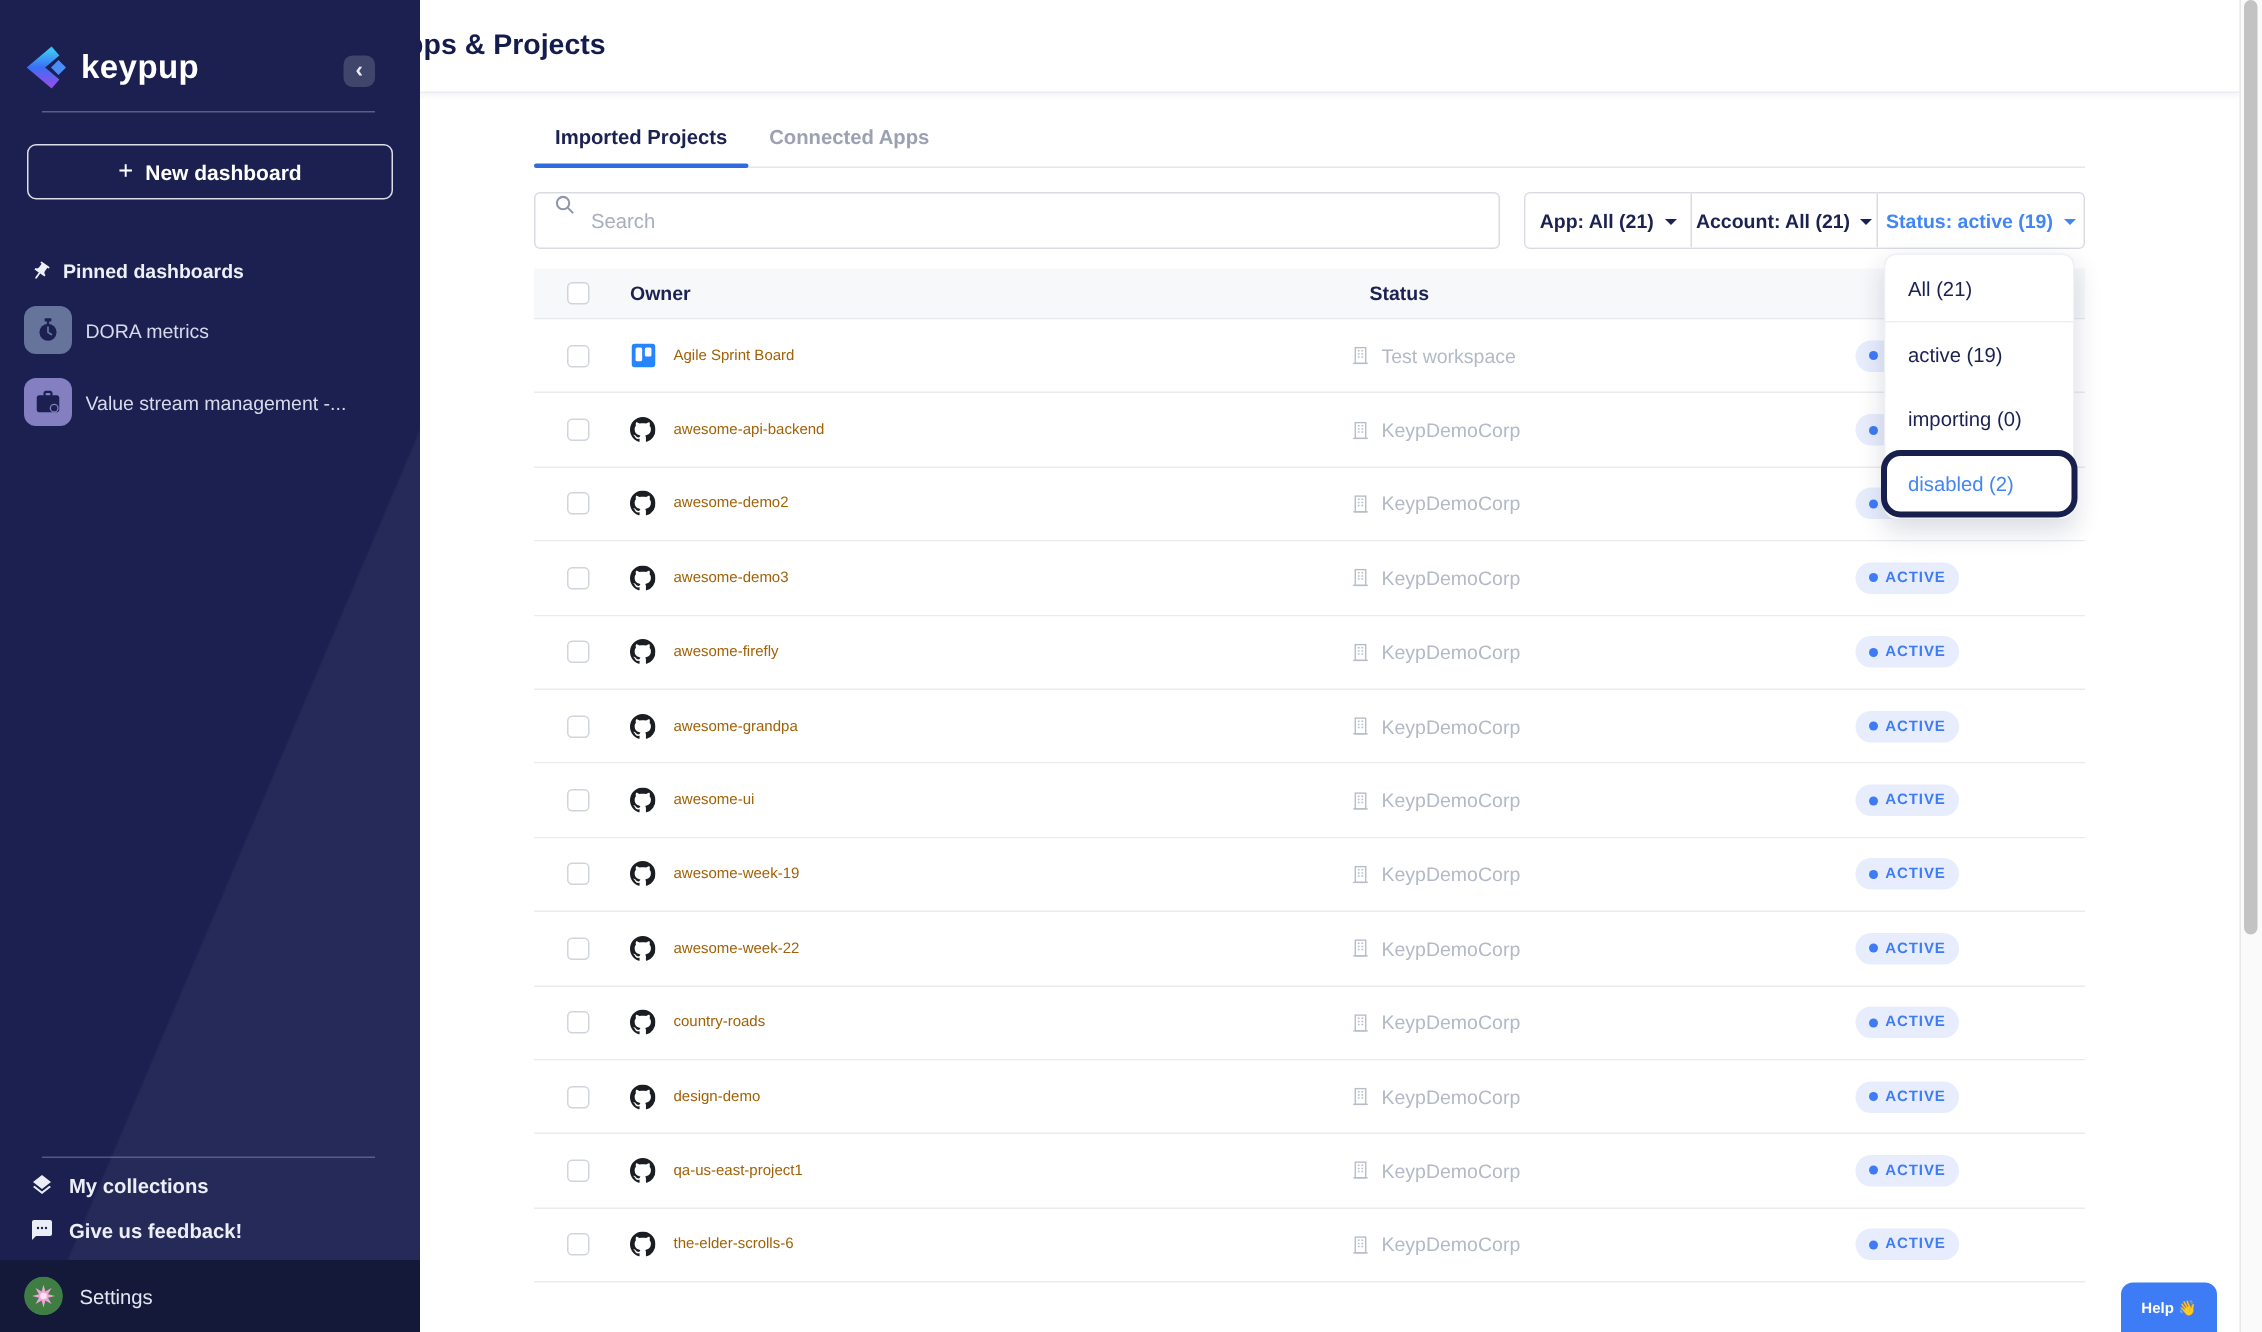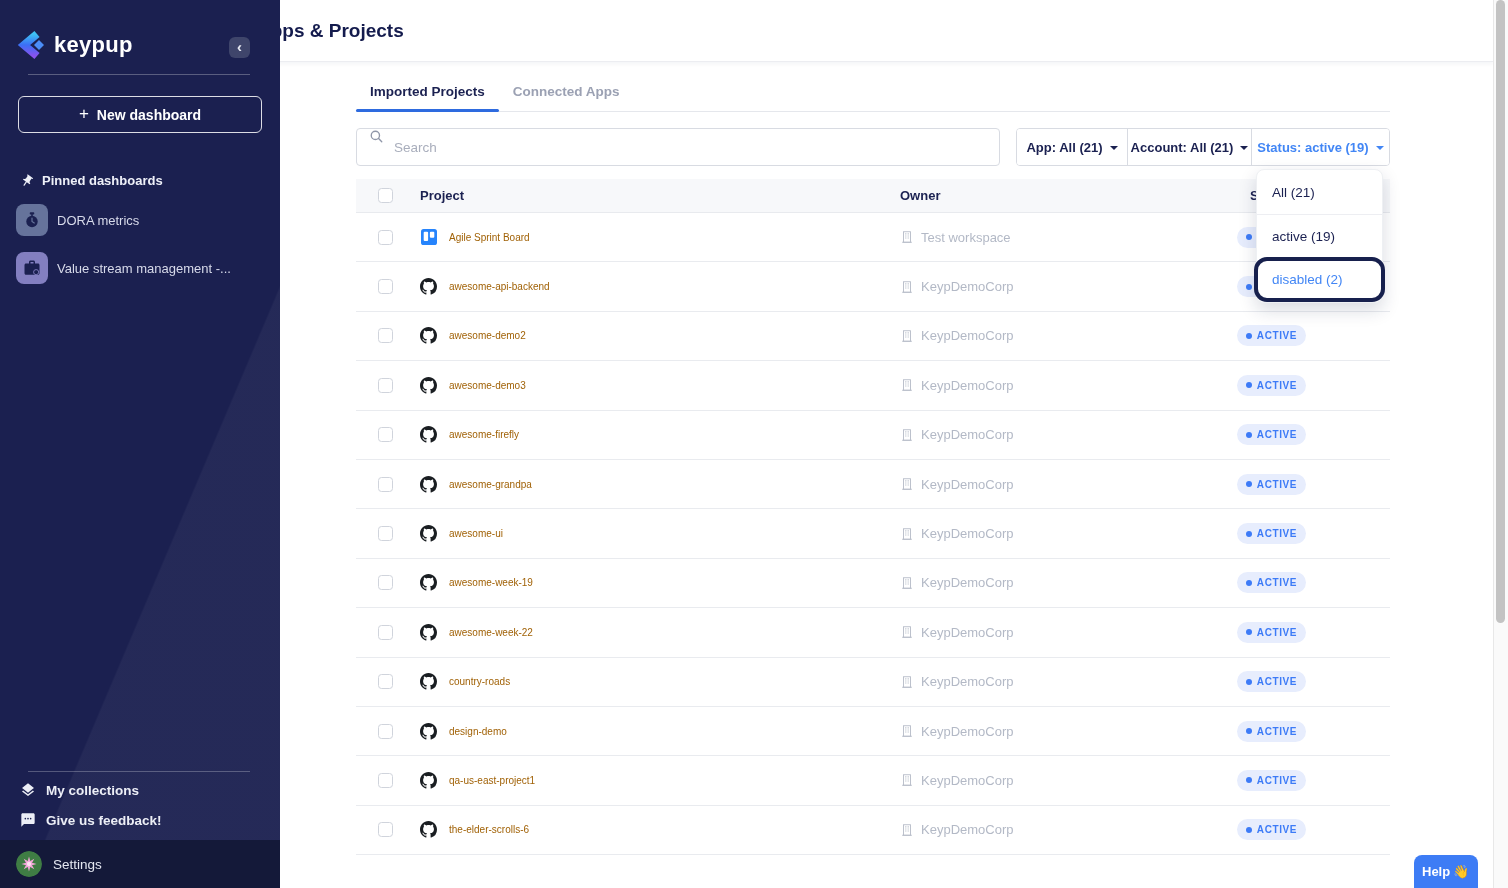--- a/index.html
+++ b/index.html
@@ -74,21 +74,21 @@
   .badge .btxt { font-size:10px; font-weight:700; letter-spacing:0.6px; color:#3d7bf7; }
 
   
   .dropdown { position:absolute; left:1256px; top:169px; width:127px; background:#fff; border:1px solid #eef0f3; border-radius:8px; box-shadow:0 7px 18px rgba(20,30,70,0.16); z-index:50; padding:1px 0; }
   .dd-item { height:43px; display:flex; align-items:center; padding-left:15px; font-size:13.5px; color:#1b2151; cursor:pointer; position:relative; background:#fff; border-radius:8px; }
   .dd-item.accent { color:#4286f5; }
   .dd-divider { height:1px; background:#edeef2; }
   .dd-item.ring::after { content:""; position:absolute; inset:-1px -3px; border:4px solid #17204d; border-radius:13px; pointer-events:none; }
 
   
-  .help-btn { position:absolute; right:30px; bottom:0; width:64px; height:33px; background:#3d7cf5; border:none; border-radius:8px 8px 0 0; color:#ffffff; font-size:13px; font-weight:600; cursor:pointer; font-family:inherit; z-index:60; }
+  .help-btn { position:absolute; right:30px; bottom:0; width:64px; height:33px; background:#3d7cf5; border:none; border-radius:8px 8px 0 0; color:#ffffff; font-size:10px; font-weight:600; cursor:pointer; font-family:inherit; z-index:60; }
   .scroll-track { position:absolute; right:0; top:0; bottom:0; width:15px; background:#fafafa; border-left:1px solid #e8e8e8; z-index:70; }
   .scroll-thumb { position:absolute; right:3px; top:0; width:9px; height:623px; background:#c3c3c3; border-radius:5px; }
 </style>
 </head>
 <body>
 
 <div class="page">
 
   <aside class="sidebar">
     <div class="logo-row">
@@ -204,21 +204,20 @@
             <span>Status: active (19)</span>
             <span class="caret"></span>
           </div>
         </div>
       </div>
 
 
       <div class="table">
         <div class="trow thead">
           <span class="cb"></span>
-          <span class="col-project">Project</span>
           <span class="col-owner">Owner</span>
           <span class="col-status">Status</span>
         </div>
         <div class="tbody">
   <div class="trow">
     <span class="cb"></span>
     <span class="pcell">
       <span class="src-icon">
         <svg class="trello-sq" viewBox="0 0 16 16">
                     <rect width="16" height="16" rx="2.6" fill="#2684fc"></rect>
@@ -575,20 +574,23 @@
 
   <div class="dropdown">
   <div class="dd-item">
     <span>All (21)</span>
   </div>
 <div class="dd-divider"></div>
   <div class="dd-item">
     <span>active (19)</span>
   </div>
 
+  <div class="dd-item">
+    <span>importing (0)</span>
+  </div>
 
   <div class="dd-item accent ring">
     <span>disabled (2)</span>
   </div>
 </div>
 
   <button class="help-btn">Help 👋</button>
 
   <div class="scroll-track">
     <div class="scroll-thumb"></div>

